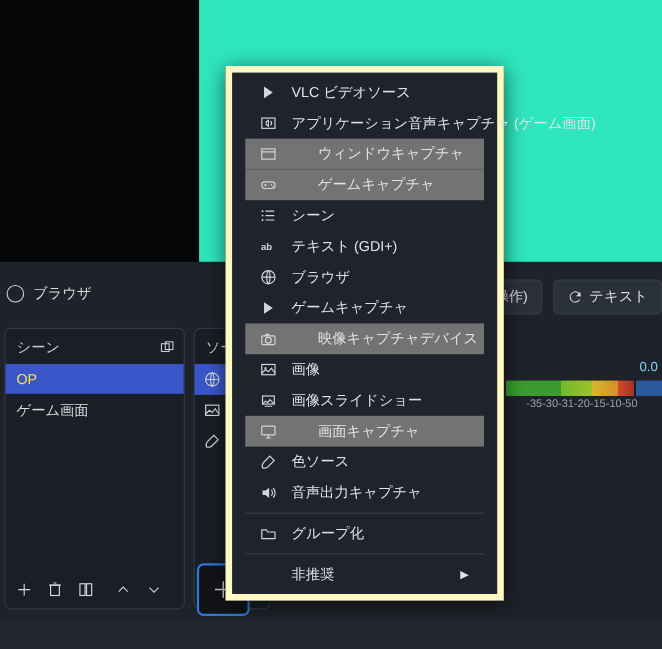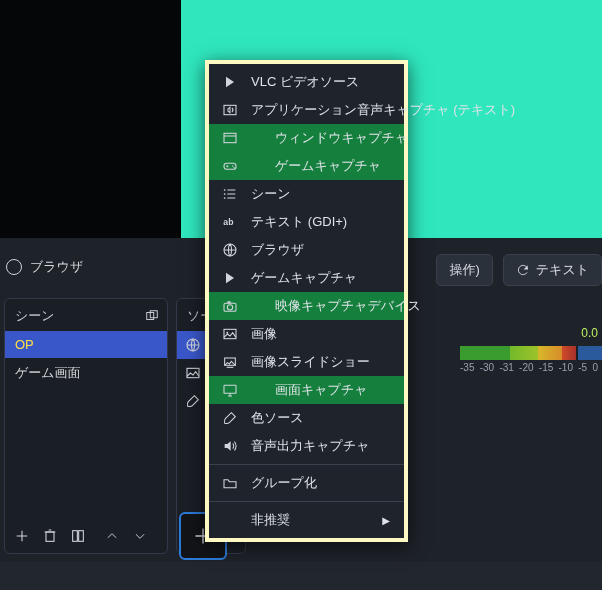--- a/index.html
+++ b/index.html
@@ -128,21 +128,21 @@
     left: 460px;
     top: 298px;
     right: 0;
     height: 256px;
   }
   .mixer .zero {
     position: absolute;
     right: 4px;
     top: 28px;
     font-size: 12px;
-    color: #bef264;
+    color: #7dd3fc;
   }
   .mixer .meter {
     position: absolute;
     left: 0;
     right: 0;
     top: 48px;
     height: 14px;
     background: linear-gradient(90deg,
       #3a9c2e 0%, #3a9c2e 35%,
       #72b92a 35%, #9dc22a 55%,
@@ -150,55 +150,55 @@
       #cf4a2a 72%, #a5302a 82%,
       #1a1e25 82%, #1a1e25 83%,
       #2a5a9c 83%, #2a5a9c 100%);
   }
   .mixer .scale {
     position: absolute;
     left: 0;
     right: 4px;
     top: 64px;
     display: flex;
-    justify-content: space-between;
+    justify-content: center;
     font-size: 10px;
     color: #9aa0ad;
   }
   .bottom-strip {
     position: absolute;
     left: 0;
     right: 0;
     bottom: 0;
     height: 28px;
     background: #22262e;
   }
 
   
   .ctx {
     position: absolute;
     left: 205px;
     top: 60px;
-    width: 203px;
+    width: 253px;
     background: #1e232c;
-    border: 4px solid #fef9c3;
+    border: 6px solid #fef9c3;
     box-shadow: 0 4px 18px rgba(0,0,0,.6);
     z-index: 100;
-    padding: 4px 0;
+    padding: 4px 12px;
   }
   .ctx-item {
     display: flex;
     align-items: center;
     gap: 12px;
     padding: 5px 14px 5px 12px;
     font-size: 13px;
     color: #dfe2e8;
     white-space: nowrap;
   }
-  .ctx-item.hov { background: #15803d; gap: 36px; }
+  .ctx-item.hov { background: #737373; gap: 36px; }
   .ctx-sep { height: 1px; background: #3a404e; margin: 4px 0; }
   .ctx-ico {
     width: 18px;
     height: 16px;
     display: flex;
     align-items: center;
     justify-content: center;
     flex: none;
   }
   .ctx-sub-arrow {
@@ -344,21 +344,21 @@
       </span>
       <span>VLC ビデオソース</span>
     </div>
     <div class="ctx-item">
       <span class="ctx-ico">
         <svg width="16" height="16" viewBox="0 0 24 24">
           <rect class="icon-stroke" x="3" y="5" width="18" height="14"></rect>
           <path class="icon-stroke" d="M9 10v4l3 2v-8zM15 9c2 2 2 4 0 6"></path>
         </svg>
       </span>
-      <span>アプリケーション音声キャプチャ (テキスト)</span>
+      <span>アプリケーション音声キャプチャ (ゲーム画面)</span>
     </div>
     <div class="ctx-item hov">
       <span class="ctx-ico">
         <svg width="16" height="16" viewBox="0 0 24 24">
           <rect class="icon-stroke" x="3" y="5" width="18" height="14"></rect>
           <path class="icon-stroke" d="M3 9h18"></path>
         </svg>
       </span>
       <span>ウィンドウキャプチャ</span>
     </div>

